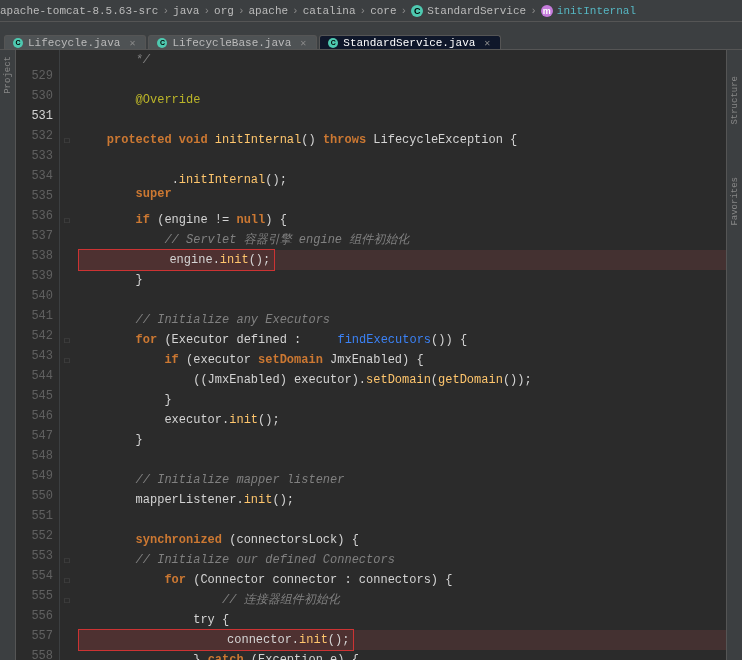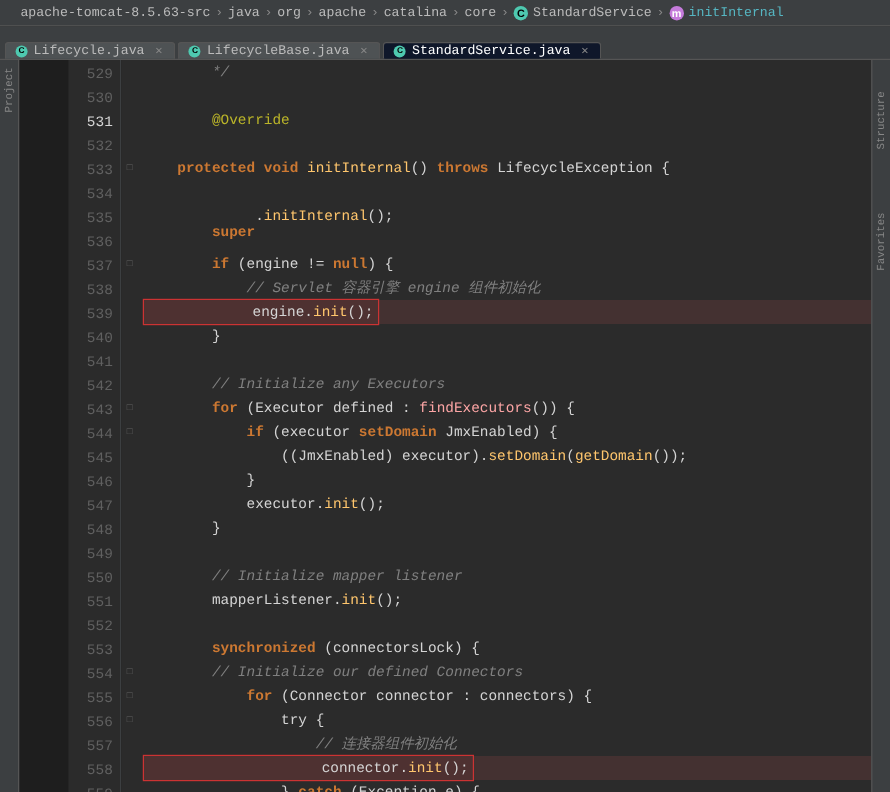--- a/index.html
+++ b/index.html
@@ -12,21 +12,21 @@
       width: 742px;
       height: 660px;
     }
 
     
     .title-bar {
       background: #3c3f41;
       height: 22px;
       display: flex;
       align-items: center;
-      padding: 0 17px;
+      padding: 0 0;
       font-size: 11px;
       color: #bbbbbb;
       border-bottom: 1px solid #555;
     }
     .title-bar .breadcrumb {
       display: flex;
       align-items: center;
       gap: 2px;
     }
     .breadcrumb-sep {
@@ -127,25 +127,24 @@
 
     
     .line-numbers {
       width: 44px;
       background: #2b2b2b;
       color: #606060;
       font-size: 12px;
       line-height: 20px;
       text-align: right;
       padding-right: 6px;
-      padding-top: 2px;
+      padding-top: 16px;
       user-select: none;
       overflow: hidden;
       border-right: 1px solid #3c3f41;
-      margin-left: 41px;
     }
     .line-num {
       height: 20px;
       display: flex;
       align-items: center;
       justify-content: flex-end;
       position: relative;
     }
     .line-num.current-line {
       color: #d4d4d4;
@@ -407,35 +406,35 @@
         <div class="code-line"><span style="color: rgb(204, 120, 50); font-weight: bold;">    protected </span><span style="color: rgb(204, 120, 50); font-weight: bold;">void </span><span style="color: rgb(255, 198, 109);">initInternal</span><span style="color: rgb(212, 212, 212);">() </span><span style="color: rgb(204, 120, 50); font-weight: bold;">throws </span><span style="color: rgb(212, 212, 212);">LifecycleException {</span></div>
         <div class="code-line">&nbsp;</div>
         <div class="code-line"><span style="color: rgb(204, 120, 50); font-weight: bold; margin-top: 28px;">        super</span><span style="color: rgb(212, 212, 212);">.</span><span style="color: rgb(255, 198, 109);">initInternal</span><span style="color: rgb(212, 212, 212);">();</span></div>
         <div class="code-line">&nbsp;</div>
         <div class="code-line"><span style="color: rgb(204, 120, 50); font-weight: bold;">        if </span><span style="color: rgb(212, 212, 212);">(engine != </span><span style="color: rgb(204, 120, 50); font-weight: bold;">null</span><span style="color: rgb(212, 212, 212);">) {</span></div>
         <div class="code-line"><span style="color: rgb(128, 128, 128); font-style: italic;">            // Servlet 容器引擎 engine 组件初始化</span></div>
         <div class="code-line highlighted"><span style="display: inline-block; border: 1px solid rgb(204, 51, 51); padding: 0px 4px; background: rgba(204, 51, 51, 0.08);"><span style="color: rgb(212, 212, 212);">            engine</span><span style="color: rgb(212, 212, 212);">.</span><span style="color: rgb(255, 198, 109);">init</span><span style="color: rgb(212, 212, 212);">();</span></span></div>
         <div class="code-line"><span style="color: rgb(212, 212, 212);">        }</span></div>
         <div class="code-line">&nbsp;</div>
         <div class="code-line"><span style="color: rgb(128, 128, 128); font-style: italic;">        // Initialize any Executors</span></div>
-        <div class="code-line"><span style="color: rgb(204, 120, 50); font-weight: bold;">        for </span><span style="color: rgb(212, 212, 212);">(Executor defined : </span><span style="color: #fca5a5;">findExecutors</span><span style="color: rgb(212, 212, 212);">()) {</span></div>
+        <div class="code-line"><span style="color: rgb(204, 120, 50); font-weight: bold;">        for </span><span style="color: rgb(212, 212, 212);">(Executor defined : </span><span style="color: #3b82f6; margin-left: 29px;">findExecutors</span><span style="color: rgb(212, 212, 212);">()) {</span></div>
         <div class="code-line"><span style="color: rgb(204, 120, 50); font-weight: bold;">            if </span><span style="color: rgb(212, 212, 212);">(executor </span><span style="color: rgb(204, 120, 50); font-weight: bold;">setDomain </span><span style="color: rgb(212, 212, 212);">JmxEnabled) {</span></div>
         <div class="code-line"><span style="color: rgb(212, 212, 212);">                ((JmxEnabled) executor).</span><span style="color: rgb(255, 198, 109);">setDomain</span><span style="color: rgb(212, 212, 212);">(</span><span style="color: rgb(255, 198, 109);">getDomain</span><span style="color: rgb(212, 212, 212);">());</span></div>
         <div class="code-line"><span style="color: rgb(212, 212, 212);">            }</span></div>
         <div class="code-line"><span style="color: rgb(212, 212, 212);">            executor</span><span style="color: rgb(212, 212, 212);">.</span><span style="color: rgb(255, 198, 109);">init</span><span style="color: rgb(212, 212, 212);">();</span></div>
         <div class="code-line"><span style="color: rgb(212, 212, 212);">        }</span></div>
         <div class="code-line">&nbsp;</div>
         <div class="code-line"><span style="color: rgb(128, 128, 128); font-style: italic;">        // Initialize mapper listener</span></div>
         <div class="code-line"><span style="color: rgb(212, 212, 212);">        mapperListener</span><span style="color: rgb(212, 212, 212);">.</span><span style="color: rgb(255, 198, 109);">init</span><span style="color: rgb(212, 212, 212);">();</span></div>
         <div class="code-line">&nbsp;</div>
         <div class="code-line"><span style="color: rgb(204, 120, 50); font-weight: bold;">        synchronized </span><span style="color: rgb(212, 212, 212);">(connectorsLock) {</span></div>
         <div class="code-line"><span style="color: rgb(128, 128, 128); font-style: italic;">        // Initialize our defined Connectors</span></div>
         <div class="code-line"><span style="color: rgb(204, 120, 50); font-weight: bold;">            for </span><span style="color: rgb(212, 212, 212);">(Connector connector : connectors) {</span></div>
+        <div class="code-line"><span style="color: rgb(128, 128, 128); font-style: italic;">                    // 连接器组件初始化</span></div>
         <div class="code-line"><span style="color: rgb(212, 212, 212);">                try {</span></div>
-        <div class="code-line"><span style="color: rgb(128, 128, 128); font-style: italic;">                    // 连接器组件初始化</span></div>
         <div class="code-line highlighted"><span style="display: inline-block; border: 1px solid rgb(204, 51, 51); padding: 0px 4px; background: rgba(204, 51, 51, 0.08);"><span style="color: rgb(212, 212, 212);">                    connector</span><span style="color: rgb(212, 212, 212);">.</span><span style="color: rgb(255, 198, 109);">init</span><span style="color: rgb(212, 212, 212);">();</span></span></div>
         <div class="code-line"><span style="color: rgb(212, 212, 212);">                } </span><span style="color: rgb(204, 120, 50); font-weight: bold;">catch </span><span style="color: rgb(212, 212, 212);">(Exception e) {</span></div>
       </div>
 
     <div class="right-strip">
       <div class="right-strip-tab" style="transform: rotate(180deg); margin-top: 20px;">Structure</div>
       <div class="right-strip-tab" style="transform: rotate(180deg); margin-top: 40px;">Favorites</div>
     </div>
   </div>
 </div>

